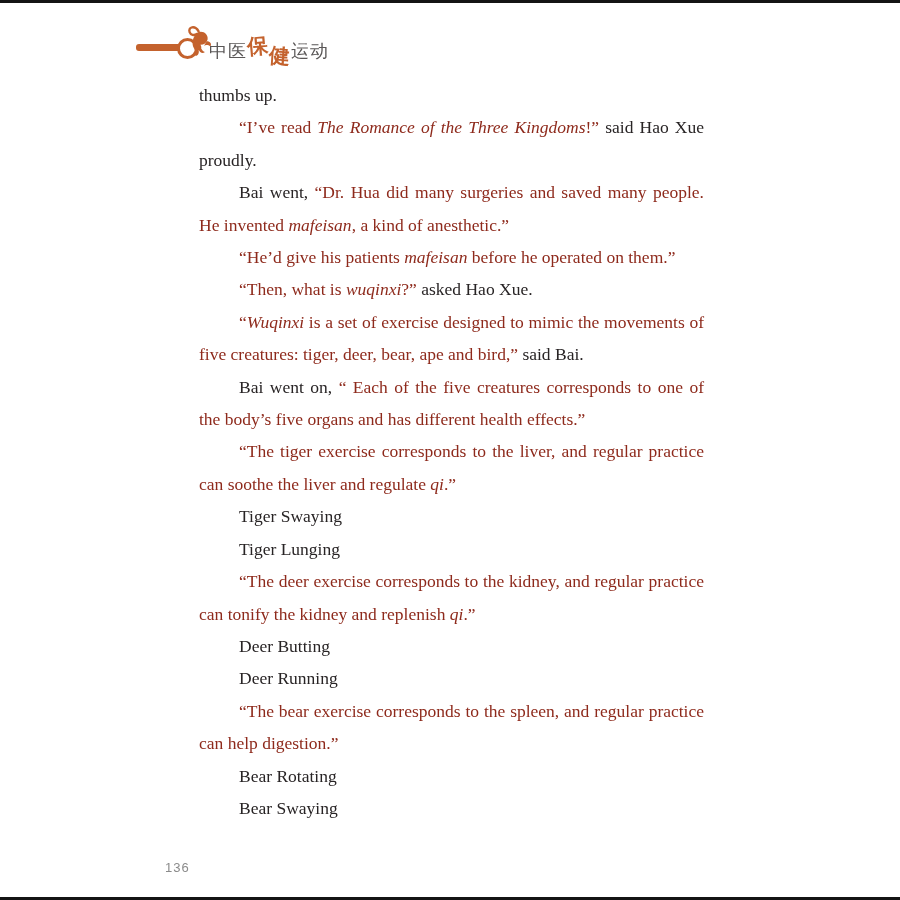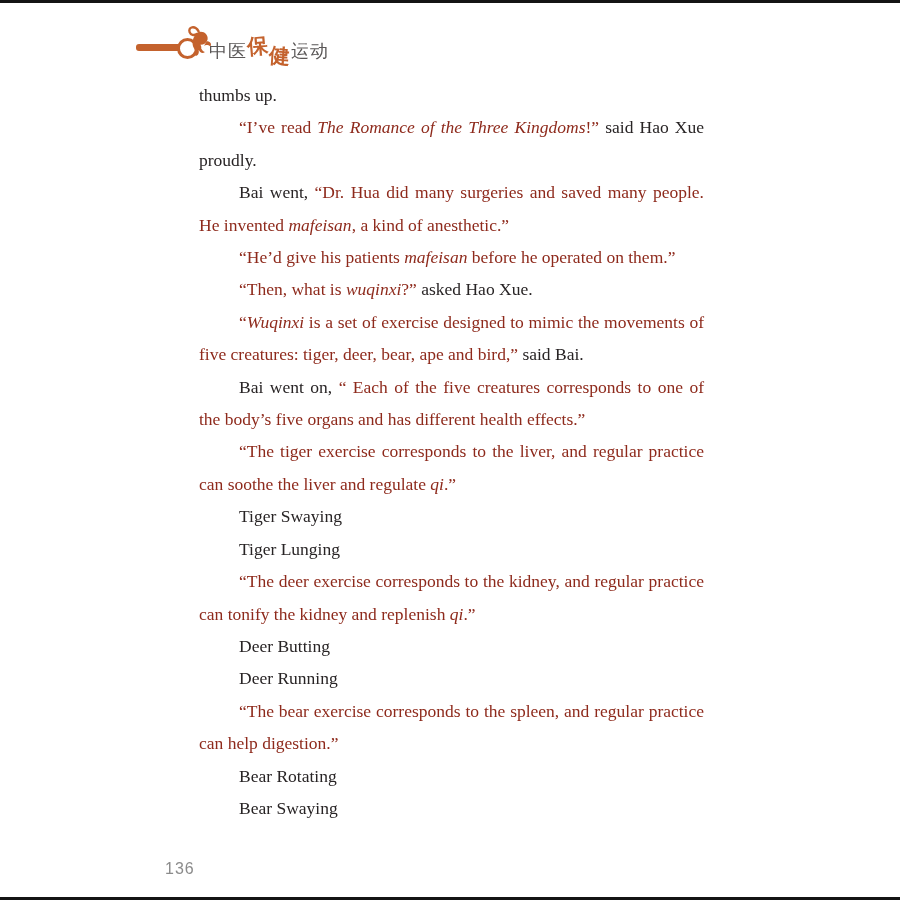--- a/index.html
+++ b/index.html
@@ -36,21 +36,21 @@
     text-align:justify;
   }
   .para{margin:0;}
   .para.indent{text-indent:40px;}
   .seg-plain{color:var(--black);margin-top:28px;}
   .seg-red{color:var(--red);font-weight:normal;}
   .seg-redItalic{color:var(--red);font-weight:normal;font-style:italic;}
 
   .page-number{
     position:absolute;left:165px;top:860px;
-    font-family:"Liberation Sans",sans-serif;font-size:16px;color:var(--pgray);
+    font-family:"Liberation Sans",sans-serif;font-size:13px;color:var(--pgray);
     letter-spacing:1px;
   }
 </style>
 </head>
 <body>
 
 <div class="edge edge-top"></div>
 
 <div class="brand-bar"></div>
 <div class="brand-circle"></div>

